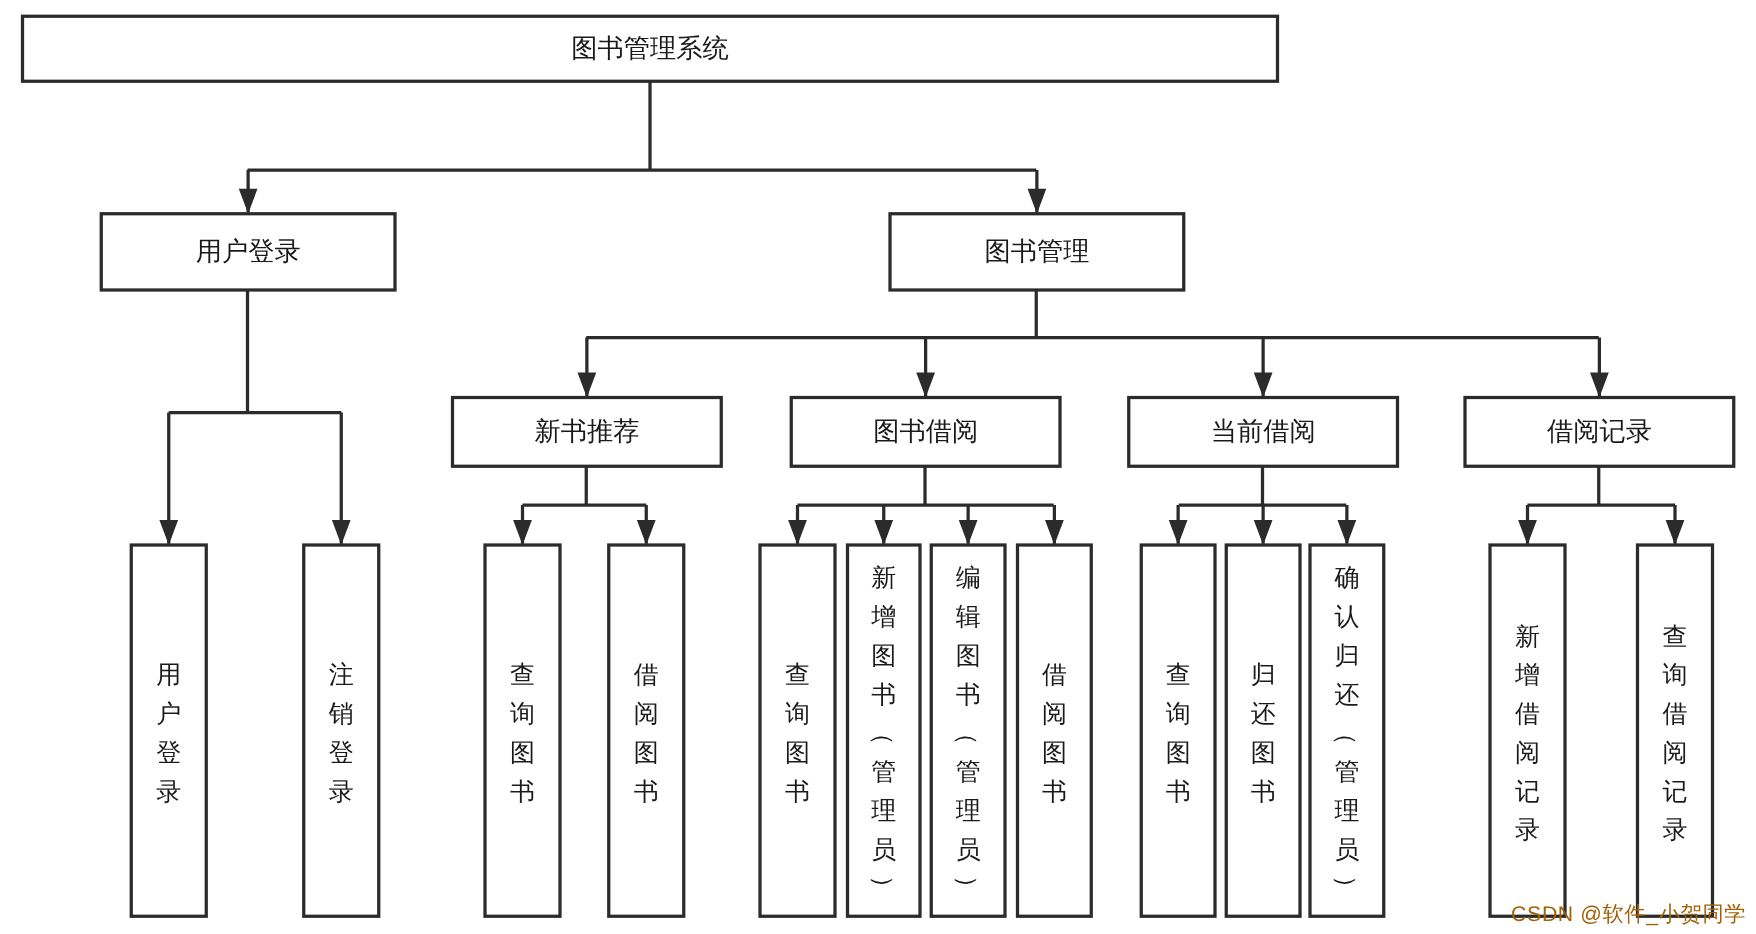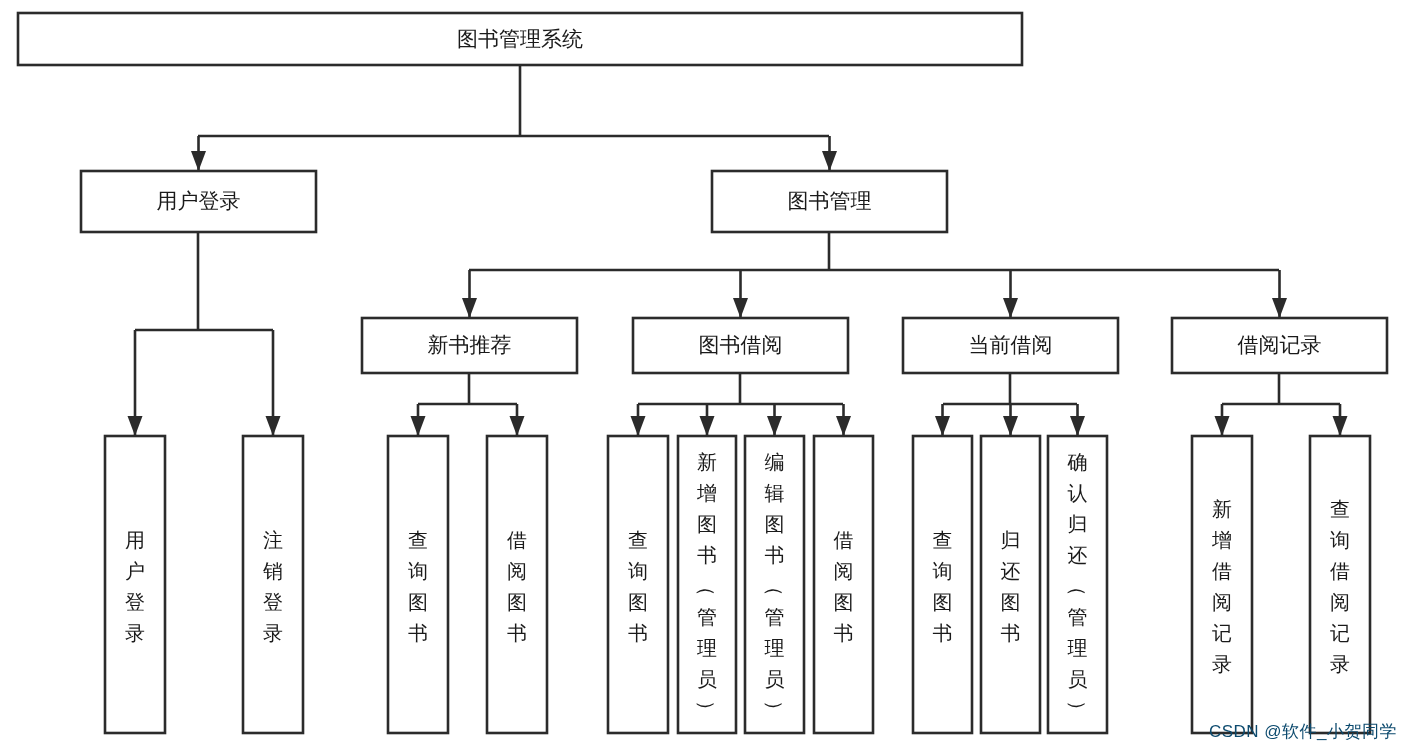--- a/index.html
+++ b/index.html
@@ -55,21 +55,21 @@
     font-size: 20px;
     fill: #1a1a1a;
     text-anchor: middle;
   }
   .watermark {
     position: absolute;
     right: 8px;
     bottom: 4px;
     font-family: "Liberation Sans", "DejaVu Sans", sans-serif;
     font-size: 17px;
-    color: #0c4a6e;
+    color: #a16207;
     white-space: nowrap;
     letter-spacing: 0.5px;
     pointer-events: none;
   }
 </style>
 </head>
 <body>
 
 <div id="diagram-root">
   <svg id="tree-svg" viewBox="0 0 1405 747">

